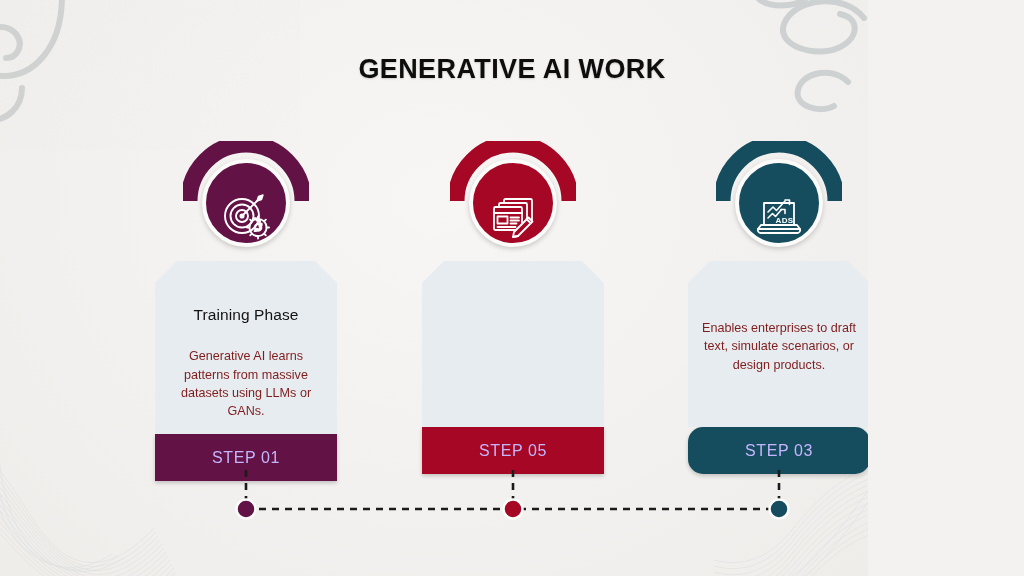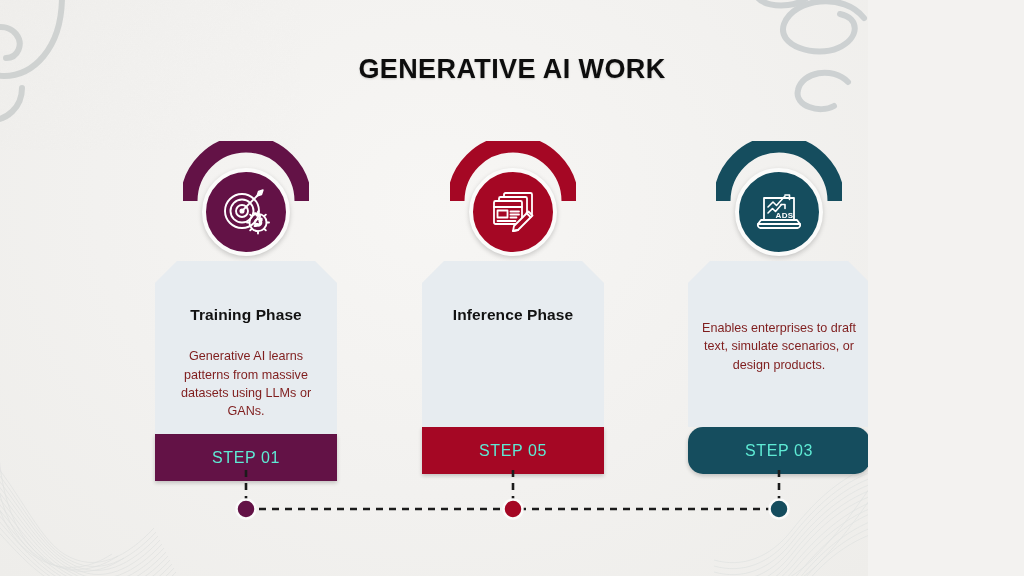--- a/index.html
+++ b/index.html
@@ -86,28 +86,28 @@
   .arc {
     position: absolute;
     left: 50%;
     top: 0;
     transform: translateX(-50%);
   }
 
   .circle {
     position: absolute;
     left: 50%;
-    top: 27px;
+    top: 18px;
     transform: translateX(-50%);
     width: 88px;
     height: 88px;
     border-radius: 50%;
     border: 4px solid #fbfbfa;
     display: flex;
-    align-items: center;
+    align-items: flex-end;
     justify-content: center;
     box-shadow: 0 2px 5px rgba(0,0,0,.18);
   }
 
   .circle svg { display: block; }
 
   
   .body {
     position: relative;
     width: 182px;
@@ -115,21 +115,21 @@
     clip-path: polygon(0 22px, 22px 0, 160px 0, 182px 22px, 182px 100%, 0 100%);
     padding: 44px 12px 14px;
     min-height: 166px;
     margin-top: -10px;
     filter: drop-shadow(0 2px 3px rgba(0,0,0,.10));
   }
 
   .c-title {
     text-align: center;
     font-size: 15.5px;
-    font-weight: bold;
+    font-weight: normal;
     color: #121212;
     line-height: 1.32;
     letter-spacing: .1px;
   }
 
   .c-desc {
     margin-top: 22px;
     text-align: center;
     font-size: 12.6px;
     line-height: 1.45;
@@ -138,21 +138,21 @@
 
   .c3 .c-desc { margin-top: 14px; }
 
   
   .step {
     width: 182px;
     height: 47px;
     display: flex;
     align-items: center;
     justify-content: center;
-    color: #5eead4;
+    color: #c4b5fd;
     font-size: 16px;
     letter-spacing: .6px;
     box-shadow: 0 2px 4px rgba(0,0,0,.20);
   }
 
   
   #connector {
     position: absolute;
     left: 0; top: 0;
     width: 1024px; height: 576px;
@@ -280,21 +280,20 @@
               <path d="M22.5 24.5 h8.5 M22.5 27.5 h8.5 M22.5 30.5 h6"></path>
               <path d="M9.5 34 h18"></path>
               <path d="M25 44 l1 -5 l14.5 -14.5 l4 4 L30 43 z" fill="#a50724"></path>
               <path d="M38.5 26 l4 4"></path>
               <path d="M25 44 l5 -1"></path>
             </g>
           </svg>
         </div>
       </div>
       <div class="body">
-        <div class="c-title">Inference Phase</div>
       </div>
       <div class="step" style="background:#a50724;">
         <span>STEP 05</span>
       </div>
     </div>
 
     <div class="card c3">
       <div class="head">
         <svg class="arc" width="126" height="62" viewBox="0 0 126 62">
           <path d="M6 60 A57 57 0 0 1 120 60" fill="none" stroke="#154d5e" stroke-width="17" stroke-linecap="butt"></path>

